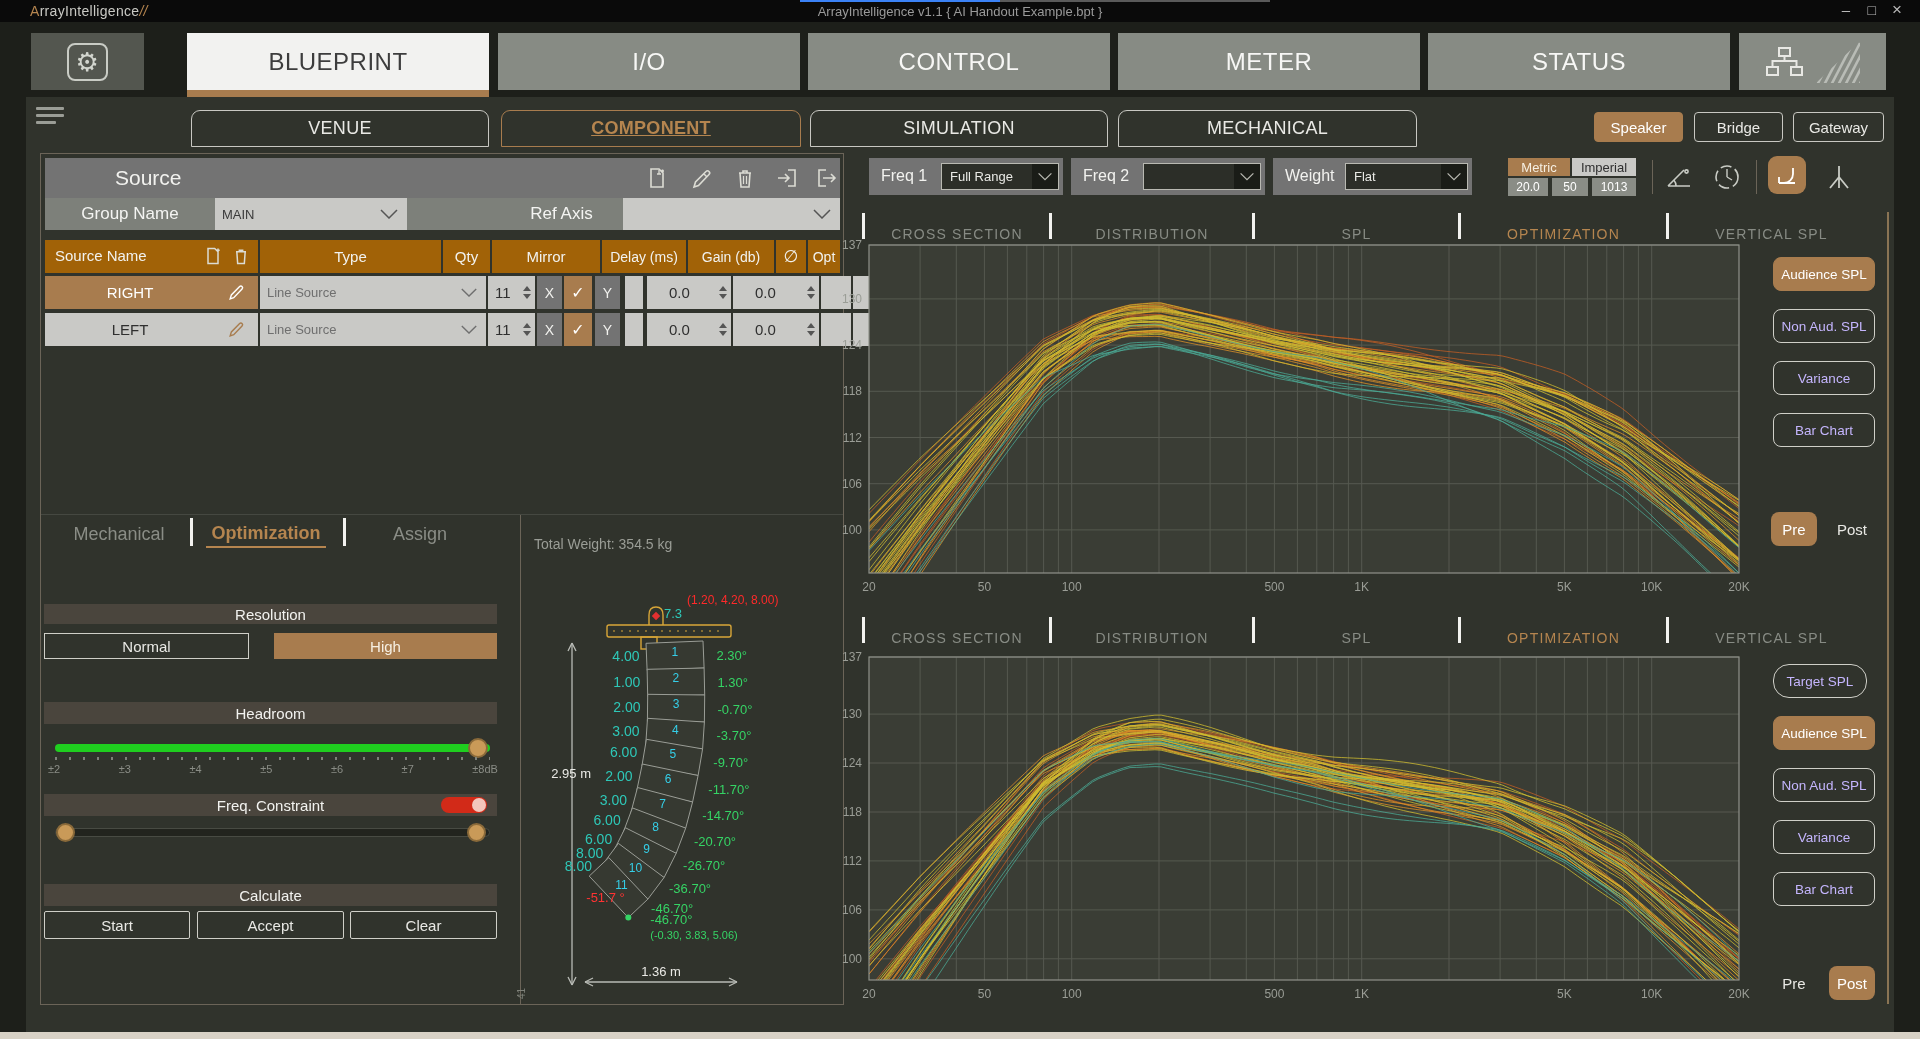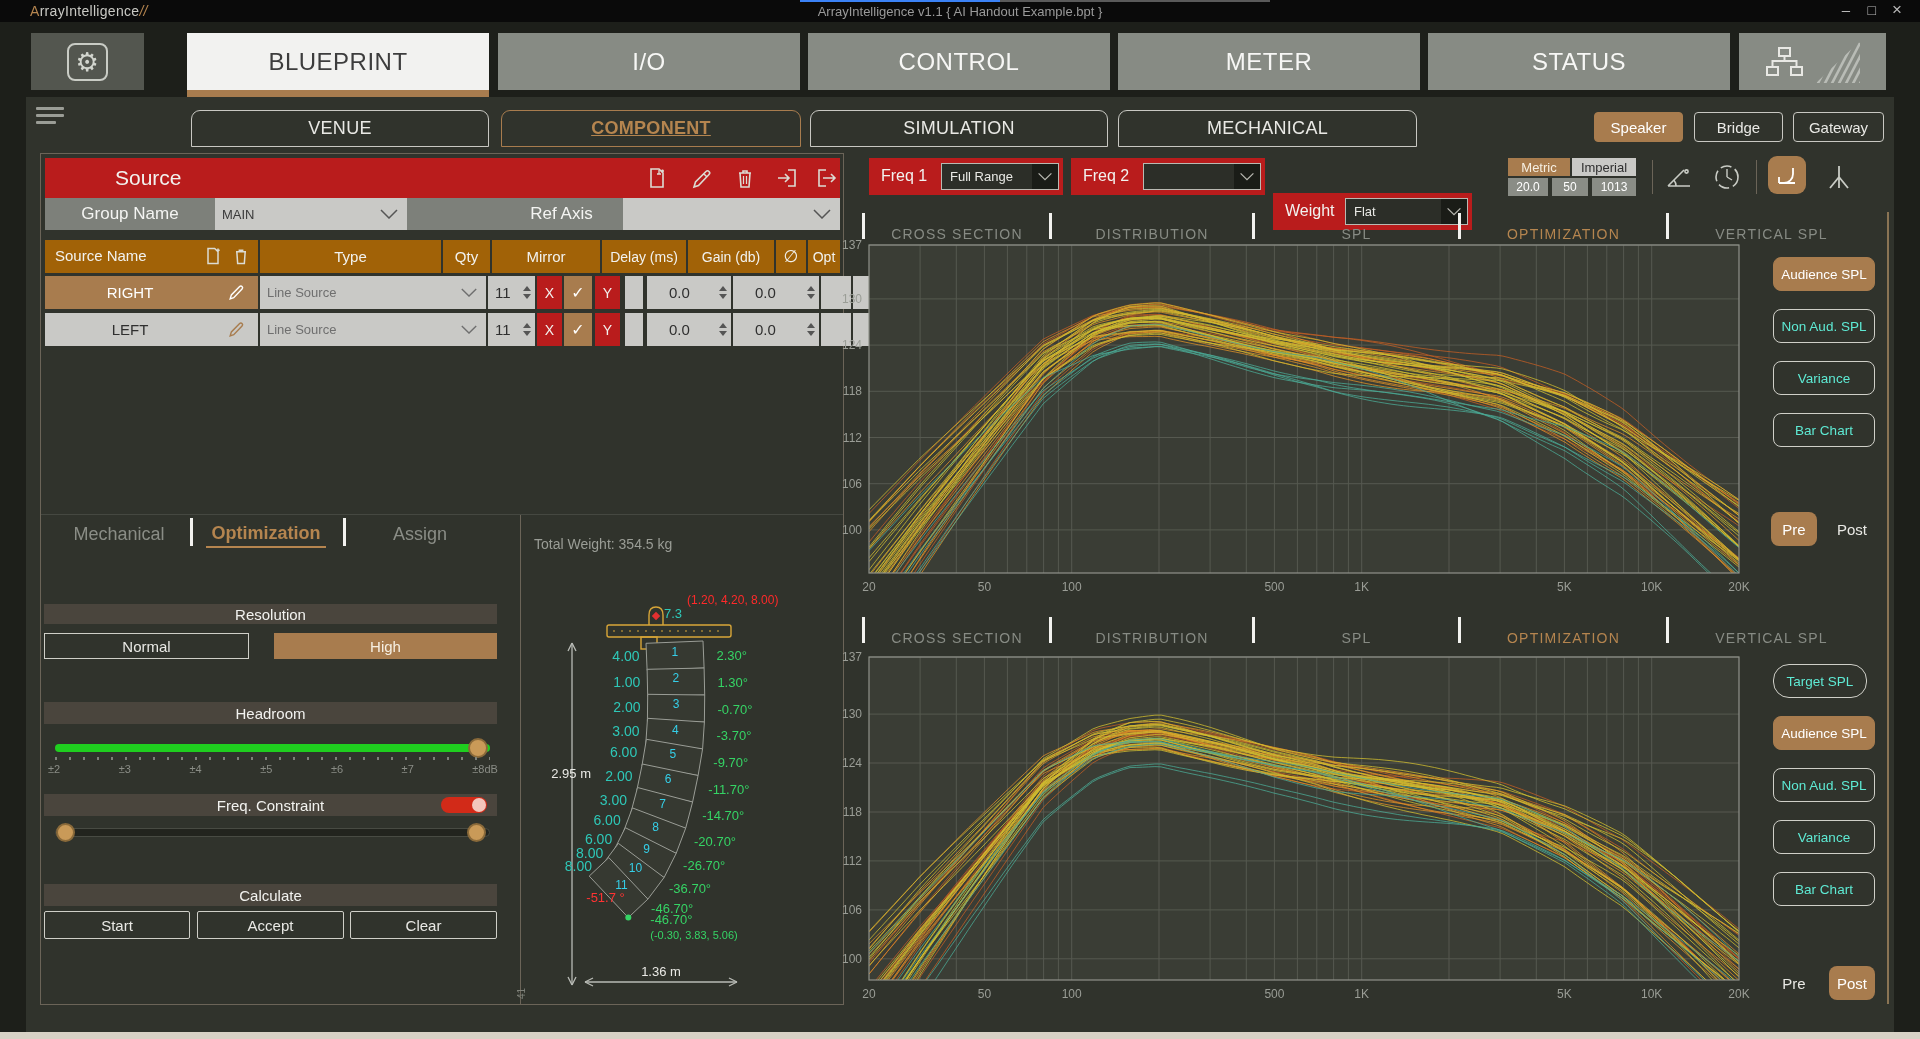--- a/index.html
+++ b/index.html
@@ -9,38 +9,38 @@
   .flexc{display:flex;align-items:center;justify-content:center;}
   .titlebar{background:#0a0a0a;color:#9c9c9c;}
   .navstrip{background:#1d1f1a;}
   .navtab{background:#878b84;color:#f7f7f5;font-size:24px;letter-spacing:.5px;cursor:default;}
   .navtab.active{background:#f2f2f0;color:#3d3d3d;}
   .subtab{border:1px solid #c8c8c2;border-radius:9px 9px 0 0;color:#e9e9e5;font-size:18px;letter-spacing:.3px;}
   .subtab.active{border-color:#a87c4e;color:#b5854f;font-weight:bold;text-decoration:underline;}
   .modebtn{border:1px solid #c8c8c2;border-radius:4px;color:#e9e9e5;font-size:15px;}
   .modebtn.active{background:#a87c4e;border-color:#a87c4e;color:#fff;}
   .panelframe{border:1px solid #6b6458;}
-  .bar{background:#b91c1c;color:#f2f2ef;}
+  .bar{background:#737373;color:#f2f2ef;}
   .grayrow{background:#7d807a;color:#f4f4f2;}
   .lightcell{background:#c9c9c6;color:#2f2f2f;}
   .hdrcell{background:#a16207;color:#f2f2ef;font-size:15px;}
   .tanrow{background:#a87c4e;color:#ffffff;}
   .ddl{background:#c9c9c6;color:#3a3a3a;display:flex;align-items:center;padding-left:7px;font-size:14px;}
   .ddk{background:#2c2e28;border:1px solid #b9b9b2;color:#e9e9e5;display:flex;align-items:center;padding-left:8px;font-size:14px;}
   .ddkchev{margin-left:auto;width:26px;align-self:stretch;background:#1a1c17;display:flex;align-items:center;justify-content:center;}
   .chev svg,.ddkchev svg{display:block;}
   .secthdr{background:#4a453d;color:#f2f2ef;font-size:15px;}
   .outbtn{border:1px solid #cfcfc8;color:#e9e9e5;font-size:15px;background:transparent;}
   .tanfill{background:#a87c4e;border:none;color:#f6efe2;}
   .opttab{color:#8a8d86;font-size:18px;}
   .opttab.active{color:#b5854f;font-weight:bold;border-bottom:2px solid #b5854f;}
   .tabsep{background:#f2f2ef;width:3px;}
   .charttab{color:#878b84;font-size:14px;letter-spacing:1.2px;margin-top:16px;}
   .charttab.active{color:#b5854f;}
-  .chartbtn{border:1px solid #cfcfc8;border-radius:8px;color:#5eead4;font-size:13.5px;background:transparent;}
+  .chartbtn{border:1px solid #cfcfc8;border-radius:8px;color:#c4b5fd;font-size:13.5px;background:transparent;}
   .chartbtn.active{background:#a87c4e;border-color:#a87c4e;color:#fff;}
   .prepost{color:#e9e9e5;font-size:15px;}
   .prepost.active{background:#a87c4e;border-radius:8px;color:#fff;}
   .stepper{display:flex;flex-direction:column;gap:3px;align-items:center;margin-left:auto;margin-right:4px;}
   .tri-up{width:0;height:0;border-left:4px solid transparent;border-right:4px solid transparent;border-bottom:5px solid #555;}
   .tri-dn{width:0;height:0;border-left:4px solid transparent;border-right:4px solid transparent;border-top:5px solid #555;}
   .hamline{height:3px;background:#9a9d96;margin-bottom:4px;border-radius:1px;}
   .dimtext{color:#9a9d96;}
   .iconwrap svg{display:block;}
 </style>
@@ -416,21 +416,21 @@
     <span class="abs" style="left:12px;top:9px;font-size:16px;">Freq 2</span>
     <div class="abs ddk" style="left:72px;top:5px;width:118px;height:27px;">
       <span style="font-size:13px;"></span>
       <span class="ddkchev">
           <svg width="16" height="9" viewBox="0 0 20 10">
             <polyline points="2,1 10,9 18,1" fill="none" stroke="#b9b9b2" stroke-width="1.5"></polyline>
           </svg>
         </span>
     </div>
   </div>
-  <div class="abs bar" style="left:1273px;top:158px;width:199px;height:37px;margin-top:35px;">
+  <div class="abs bar" style="left:1273px;top:158px;width:199px;height:37px;">
     <span class="abs" style="left:12px;top:9px;font-size:16px;">Weight</span>
     <div class="abs ddk" style="left:72px;top:5px;width:123px;height:27px;">
       <span style="font-size:13px;">Flat</span>
       <span class="ddkchev">
           <svg width="16" height="9" viewBox="0 0 20 10">
             <polyline points="2,1 10,9 18,1" fill="none" stroke="#b9b9b2" stroke-width="1.5"></polyline>
           </svg>
         </span>
     </div>
   </div>

